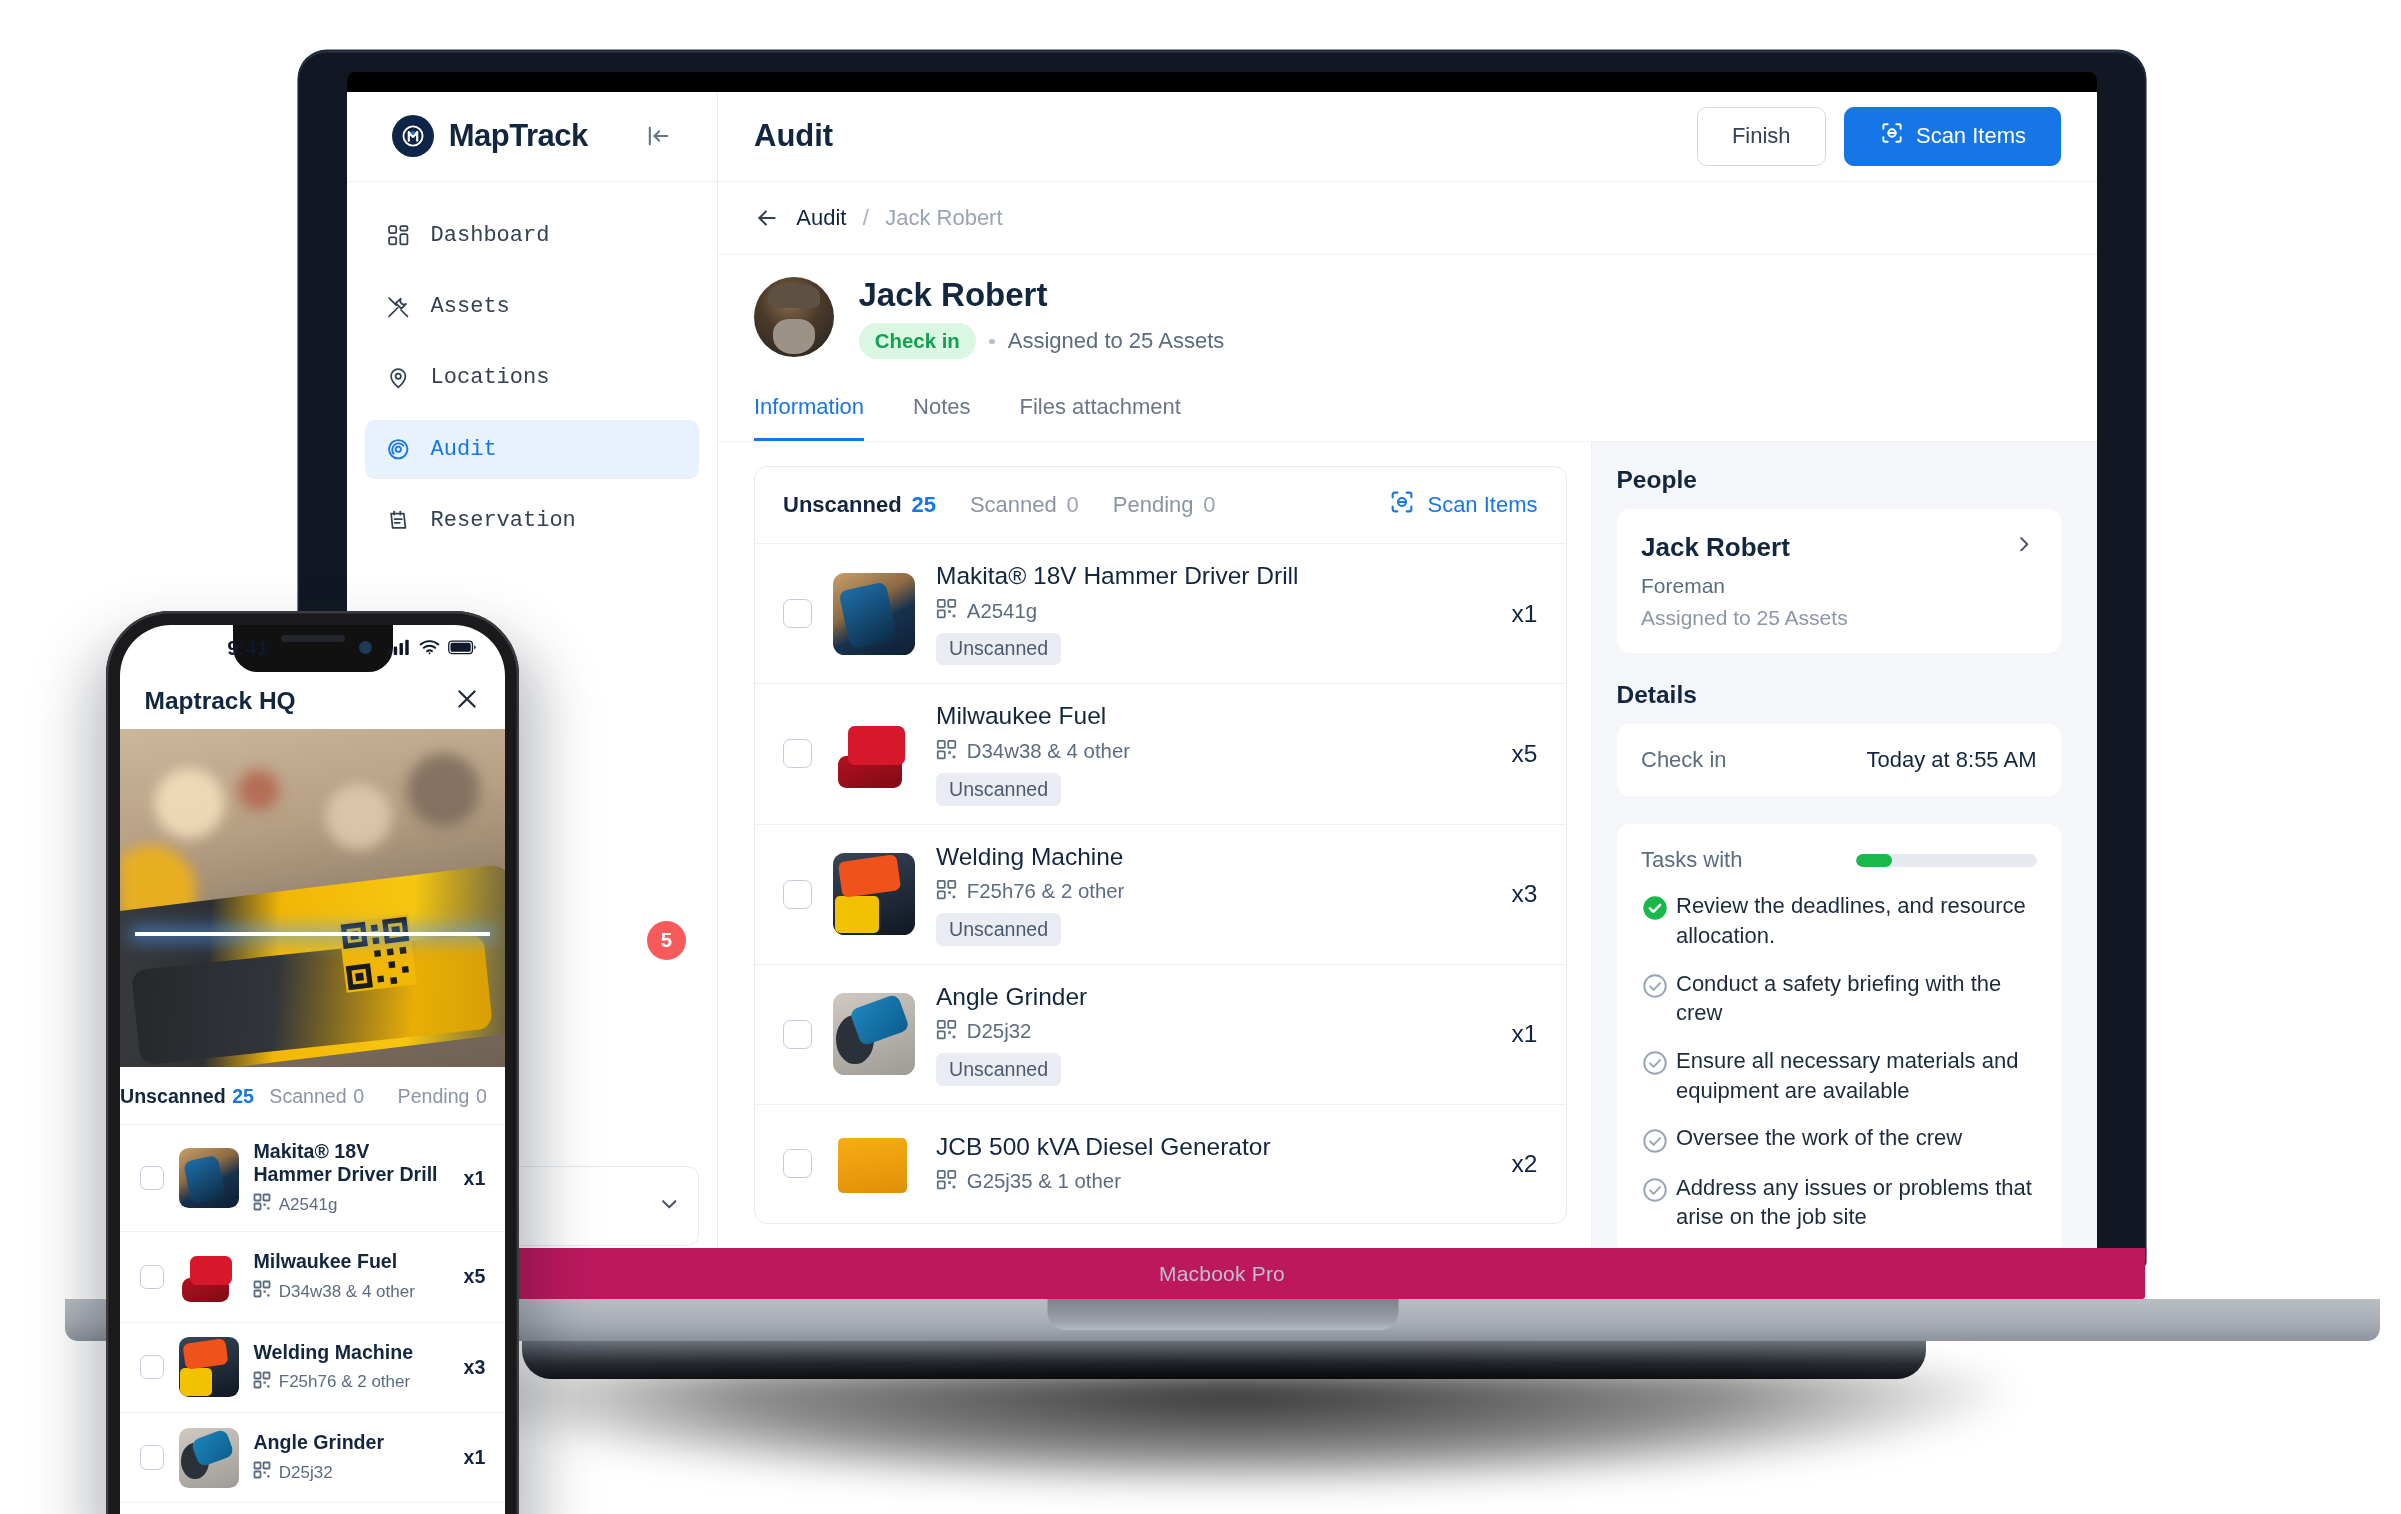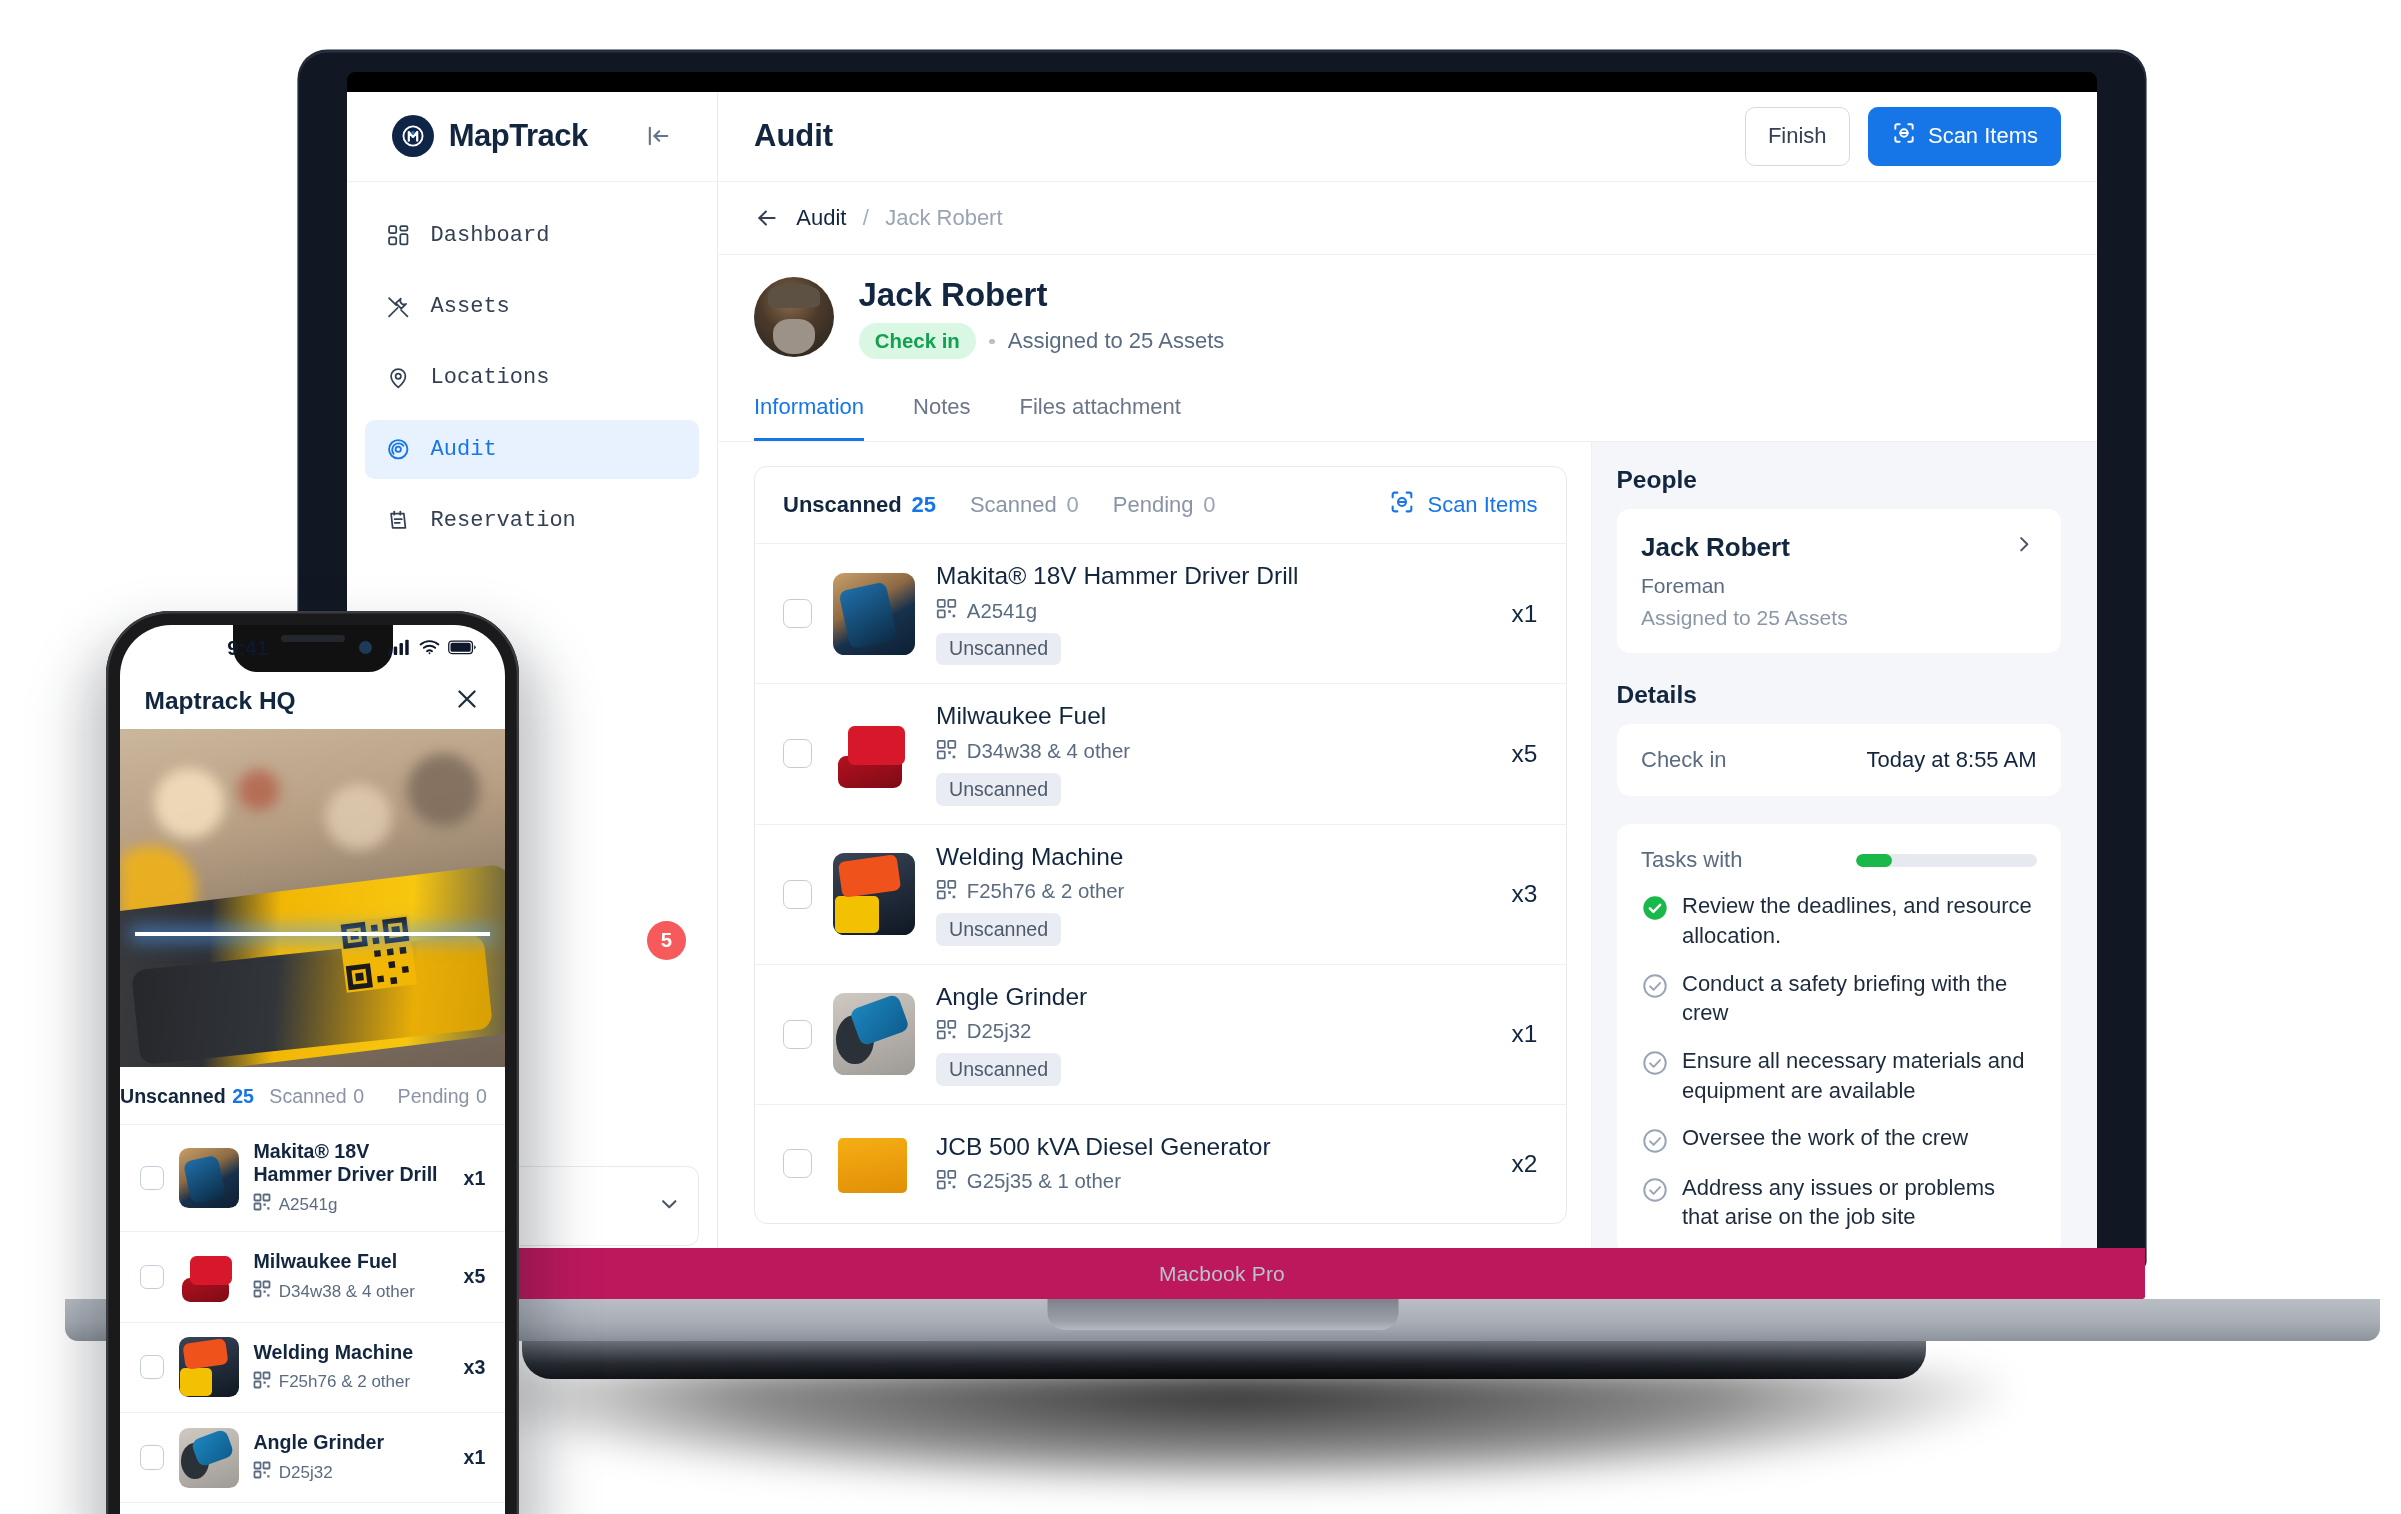--- a/index.html
+++ b/index.html
@@ -88,21 +88,21 @@
   .user-card-text { flex:1; min-width:0; }
   .user-card-name { font-size:21px; font-weight:700; color:#12263f; }
   .user-card-mail { font-size:18px; color:#64748b; margin-top:3.3px; white-space:nowrap; overflow:hidden; }
 
   
   .main { flex:1; display:flex; flex-direction:column; min-width:0; background:#fff; }
   .topbar { height:90px; display:flex; align-items:center; padding:0 36px;
             border-bottom:0.8px solid #eef0f4; gap:18px; }
   .page-title { font-size:31px; font-weight:600; color:#12263f; flex:1; }
   .btn { border-radius:9.8px; font-size:22px; display:flex; align-items:center;
-         gap:11.4px; height:59px; padding:0 22px; cursor:pointer; }
+         gap:11.4px; height:59px; padding:0 34px; cursor:pointer; }
   .btn-ghost { background:#fff; border:0.8px solid #d3d9e2; color:#344054; }
   .btn-primary { background:#1676e8; border:0.8px solid #1676e8; color:#fff; font-weight:500; }
 
   .breadcrumb { height:73px; display:flex; align-items:center; gap:16.3px; padding:0 36px;
                 border-bottom:0.8px solid #eef0f4; font-size:22px; }
   .bc-back { color:#344054; display:flex; align-items:center; }
   .bc-cur { color:#12263f; }
   .bc-sep { color:#a3adbd; }
   .bc-sub { color:#9aa4b4; }
 
@@ -187,21 +187,21 @@
   .rc-sub2 { font-size:21px; color:#8b96a7; margin-top:8.2px; }
 
   .kv { display:flex; align-items:center; }
   .kv-k { font-size:22px; color:#5b6b80; flex:1; }
   .kv-v { font-size:22px; color:#12263f; }
 
   .tasks-head { display:flex; align-items:center; gap:19.6px; margin-bottom:18px; }
   .tasks-title { font-size:22px; color:#5b6b80; flex:1; }
   .bar { width:181px; height:13px; border-radius:815px; background:#e6e9ef; overflow:hidden; }
   .bar-fill { height:100%; background:#18b84a; border-radius:815px; }
-  .task { display:flex; gap:13px; align-items:flex-start; margin-bottom:18px; }
+  .task { display:flex; gap:7px; align-items:flex-start; margin-bottom:18px; }
   .task:last-child { margin-bottom:0; }
   .tk-ic { width:28px; height:28px; flex:0 0 auto; margin-top:3.3px; }
   .tk-text { font-size:22px; color:#1d2b3d; line-height:1.35; }
 
   
   .phone { position:absolute; left:106px; top:611px; width:413px; height:980px; z-index:10; }
   .phone-shadow { position:absolute; left:-19.6px; top:24.5px; width:457px; height:963px;
                   border-radius:73px; background:rgba(10,18,30,0.26); filter:blur(28px); }
   .phone-body { position:absolute; inset:0; background:#1a1a1c; border-radius:64px;
                 box-shadow:0 0 0 2.4px #3b3b40 inset; }

